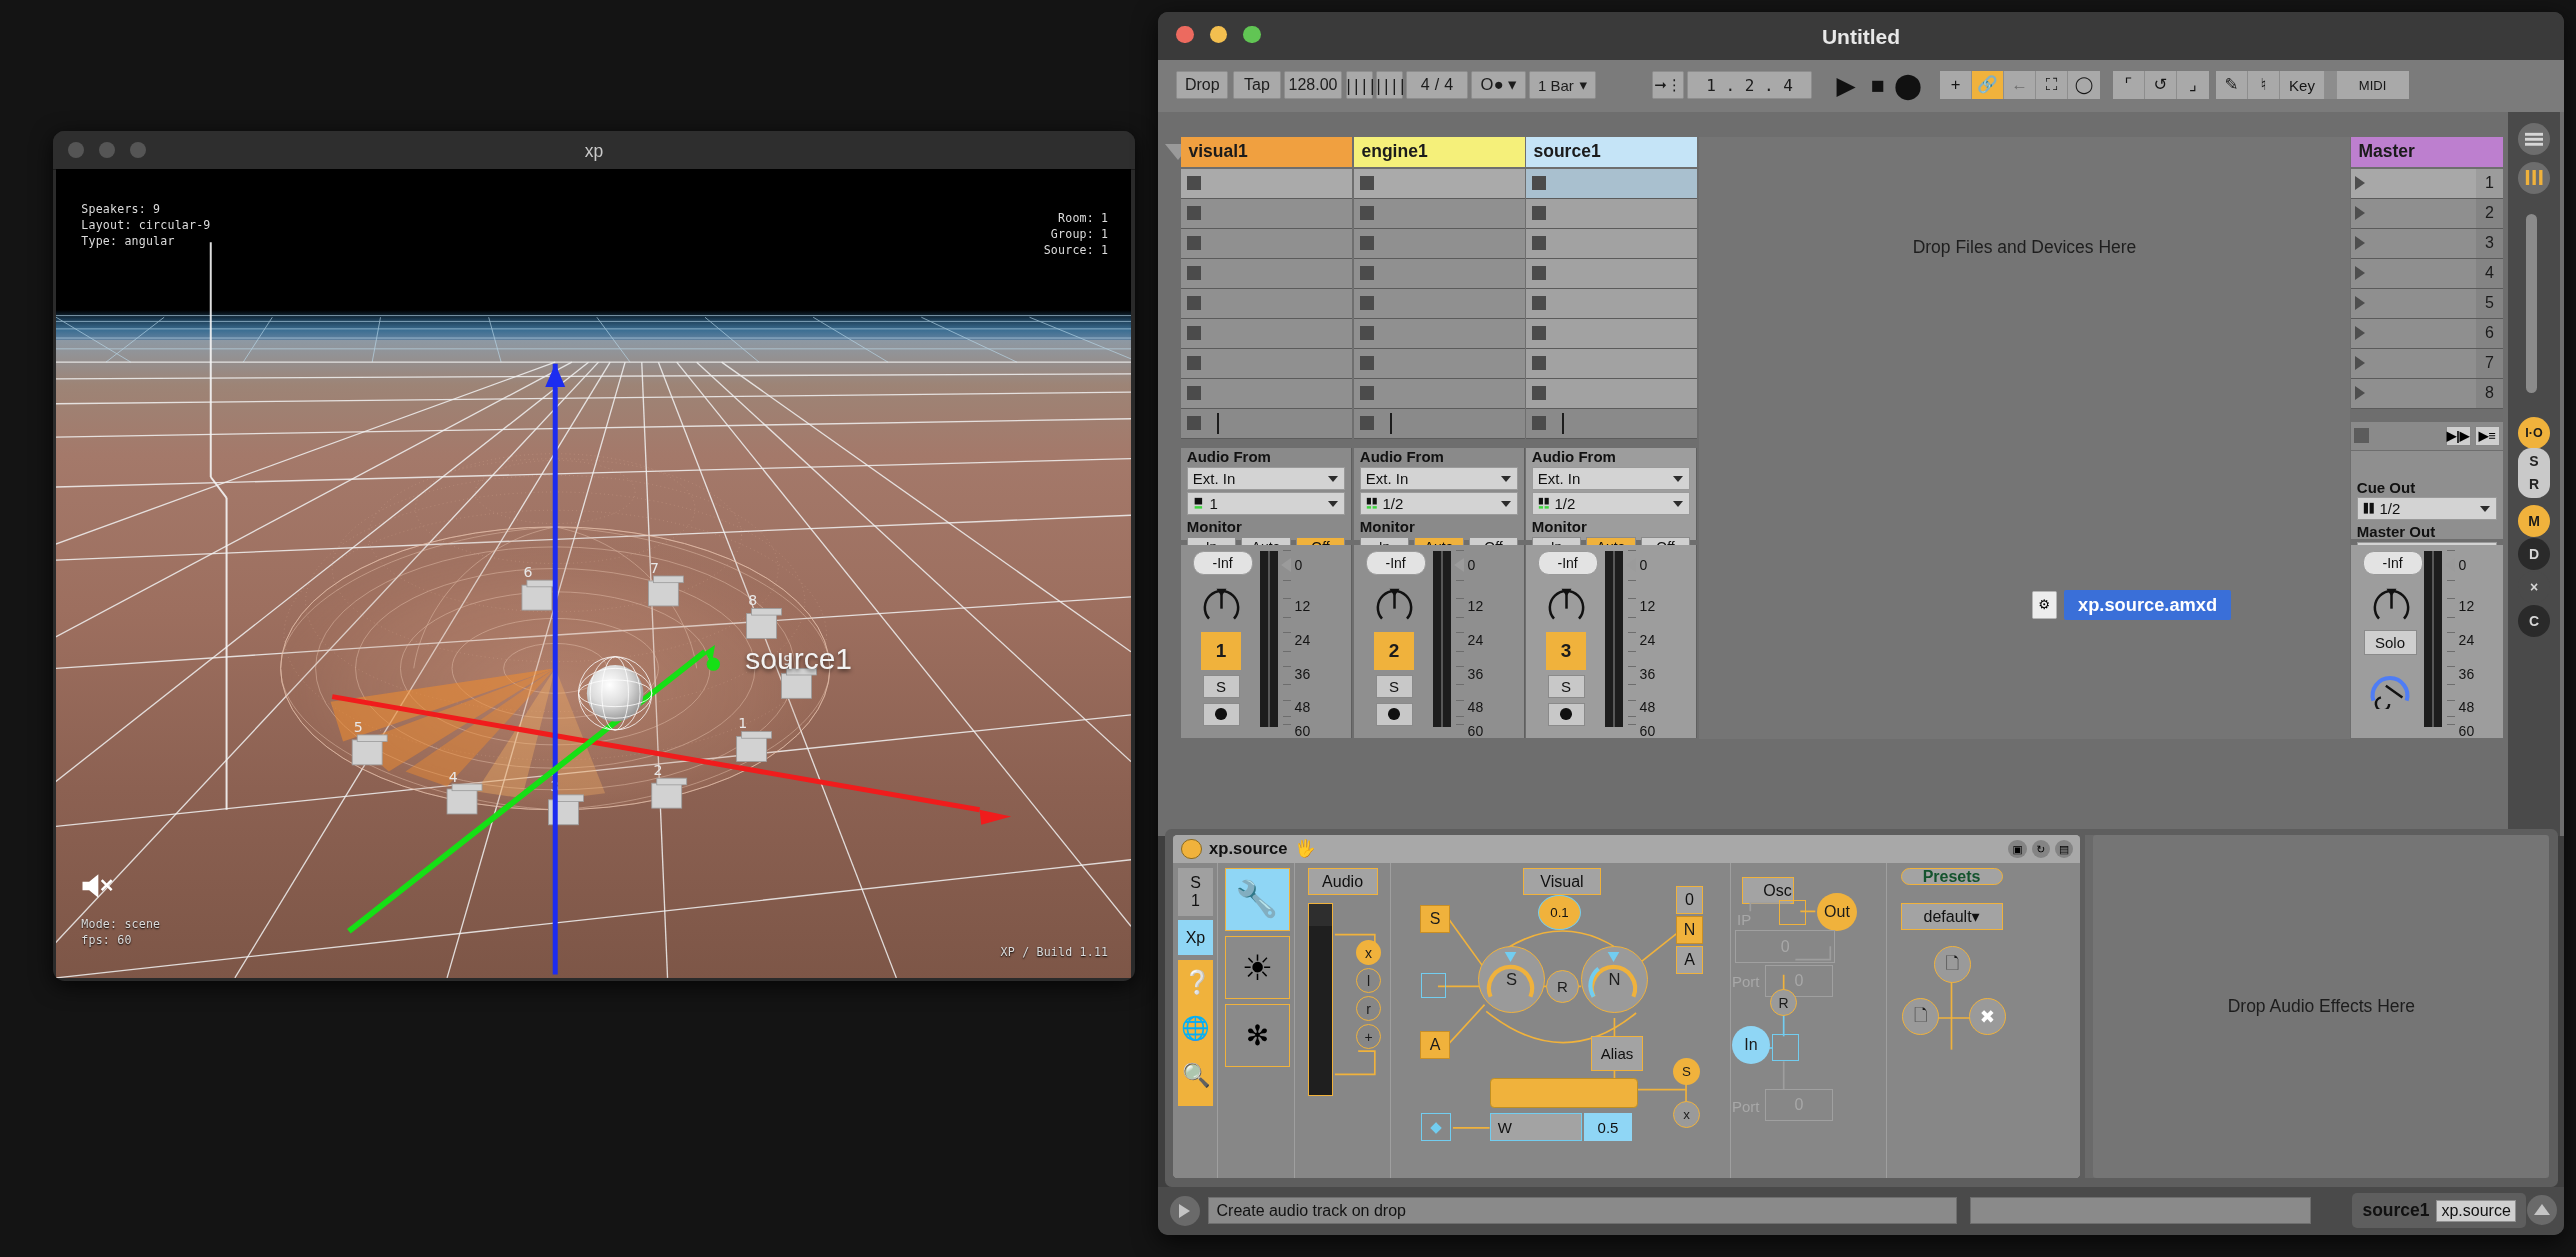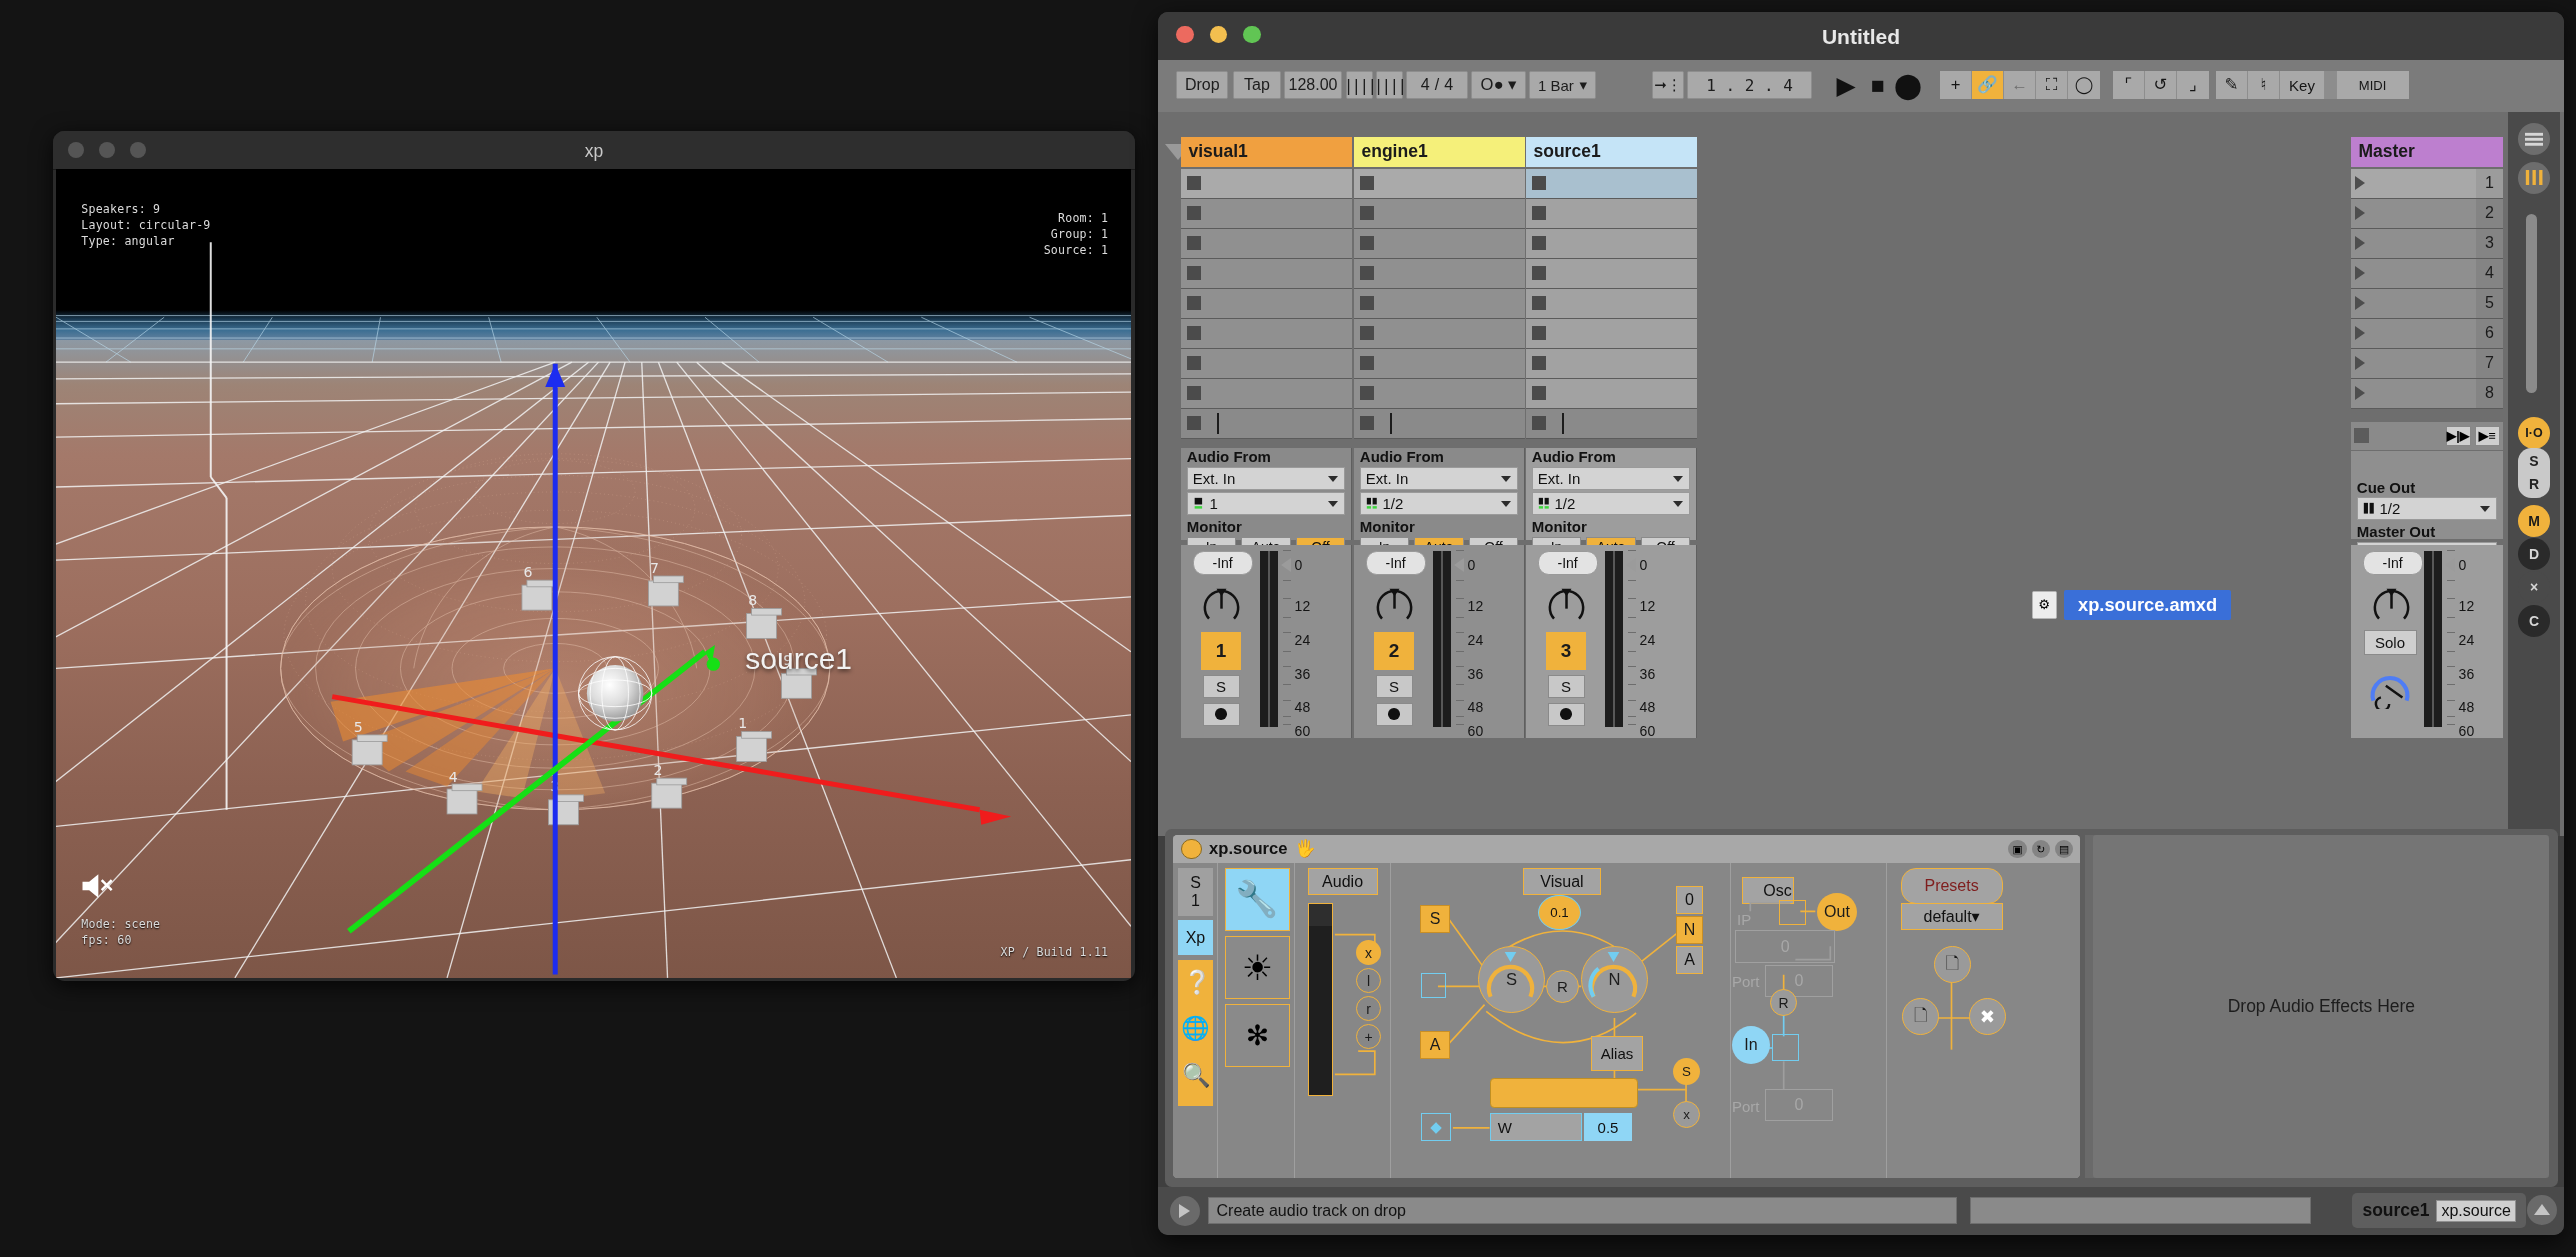--- a/index.html
+++ b/index.html
@@ -676,20 +676,23 @@
             <div class="tkl" style="top:130px;">36</div>
           <div class="tk" style="top:139px;"></div>
           <div class="tk" style="top:155px;"></div>
             <div class="tkl" style="top:163px;">48</div>
           <div class="tk" style="top:171px;"></div>
           <div class="tk" style="top:179px;"></div>
             <div class="tkl" style="top:187px;">60</div>
         </div>
       </div>
 
+      <div class="droparea" style="left:541px;top:25px;width:651px;height:602px;">
+        <span style="position:absolute;top:100px;">Drop Files and Devices Here</span>
+      </div>
       <div class="dropfile" style="left:874px;top:478px;">
         <span class="fi">⚙</span>
         <span class="nm">xp.source.amxd</span>
       </div>
 
       <div class="masterhdr" style="left:1193px;top:25px;width:152px;height:30px;">Master</div>
       <div style="position:absolute;left:1193px;top:57px;width:152px;">
         <div class="mrow" style="position:relative;width:152px;background:#a8a8a8;">
             <span class="pl">
               <b></b>
@@ -954,22 +957,22 @@
                         display:flex;align-items:center;justify-content:center;font-size:16px;color:#a8a8a8;">0</div>
             <div class="ocirc" style="left:38px;top:126px;width:27px;height:27px;background:#9a9a9a;border:1.7px solid #f0b23c;box-sizing:border-box;font-size:14px;">R</div>
             <div class="ocirc" style="left:0px;top:163px;width:38px;height:38px;background:#8fd6f5;font-size:16px;">In</div>
             <div class="bbox" style="left:40px;top:171px;width:27px;height:27px;"></div>
             <div style="position:absolute;left:0px;top:235px;font-size:15px;color:#a8a8a8;">Port</div>
             <div style="position:absolute;left:33px;top:226px;width:68px;height:32px;border:1.7px solid #a0a0a0;box-sizing:border-box;
                         display:flex;align-items:center;justify-content:center;font-size:16px;color:#a8a8a8;">0</div>
           </div>
 
           <div class="dcol" style="left:716px;width:125px;border-right:none;">
-            <div style="position:absolute;left:11.6px;top:5px;width:102px;height:36px;background:#a3a3a3;border:1.7px solid #f0b23c;border-radius:15px;
-                        display:flex;align-items:center;justify-content:center;font-size:16px;color:#7f1d1d;box-sizing:border-box;">Presets</div>
+            <div style="position:absolute;left:11.6px;top:5px;width:102px;height:17px;background:#a3a3a3;border:1.7px solid #f0b23c;border-radius:15px;
+                        display:flex;align-items:center;justify-content:center;font-size:16px;color:#14532d;box-sizing:border-box;font-weight:bold;">Presets</div>
             <div style="position:absolute;left:11.6px;top:40px;width:102px;height:27px;background:#a3a3a3;border:1.7px solid #f0b23c;
                         display:flex;align-items:center;justify-content:center;gap:0;font-size:16px;color:#111;box-sizing:border-box;">
               <span>default</span>
                 <span>▾</span>
             </div>
             <svg style="position:absolute;left:0;top:0;width:125px;height:315px;" viewBox="0 0 150 378">
               <path d="M75 140 V186" stroke="#f0b23c" stroke-width="2" fill="none"></path>
               <path d="M40 186 H118" stroke="#f0b23c" stroke-width="2" fill="none"></path>
               <path d="M75 186 V224" stroke="#f0b23c" stroke-width="2" fill="none"></path>
             </svg>

